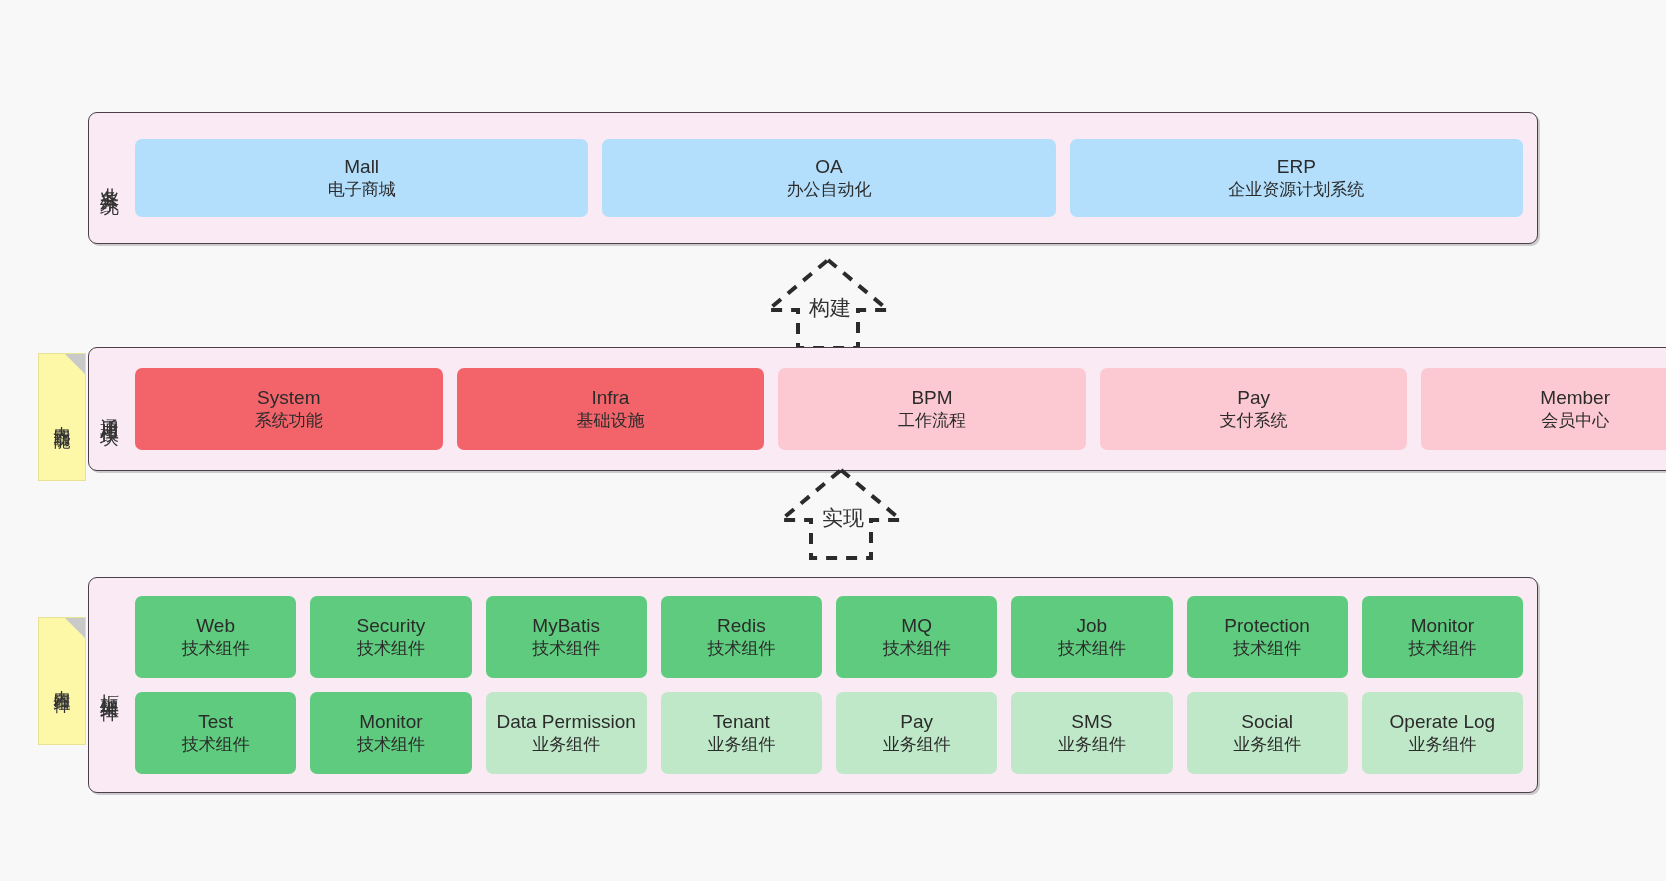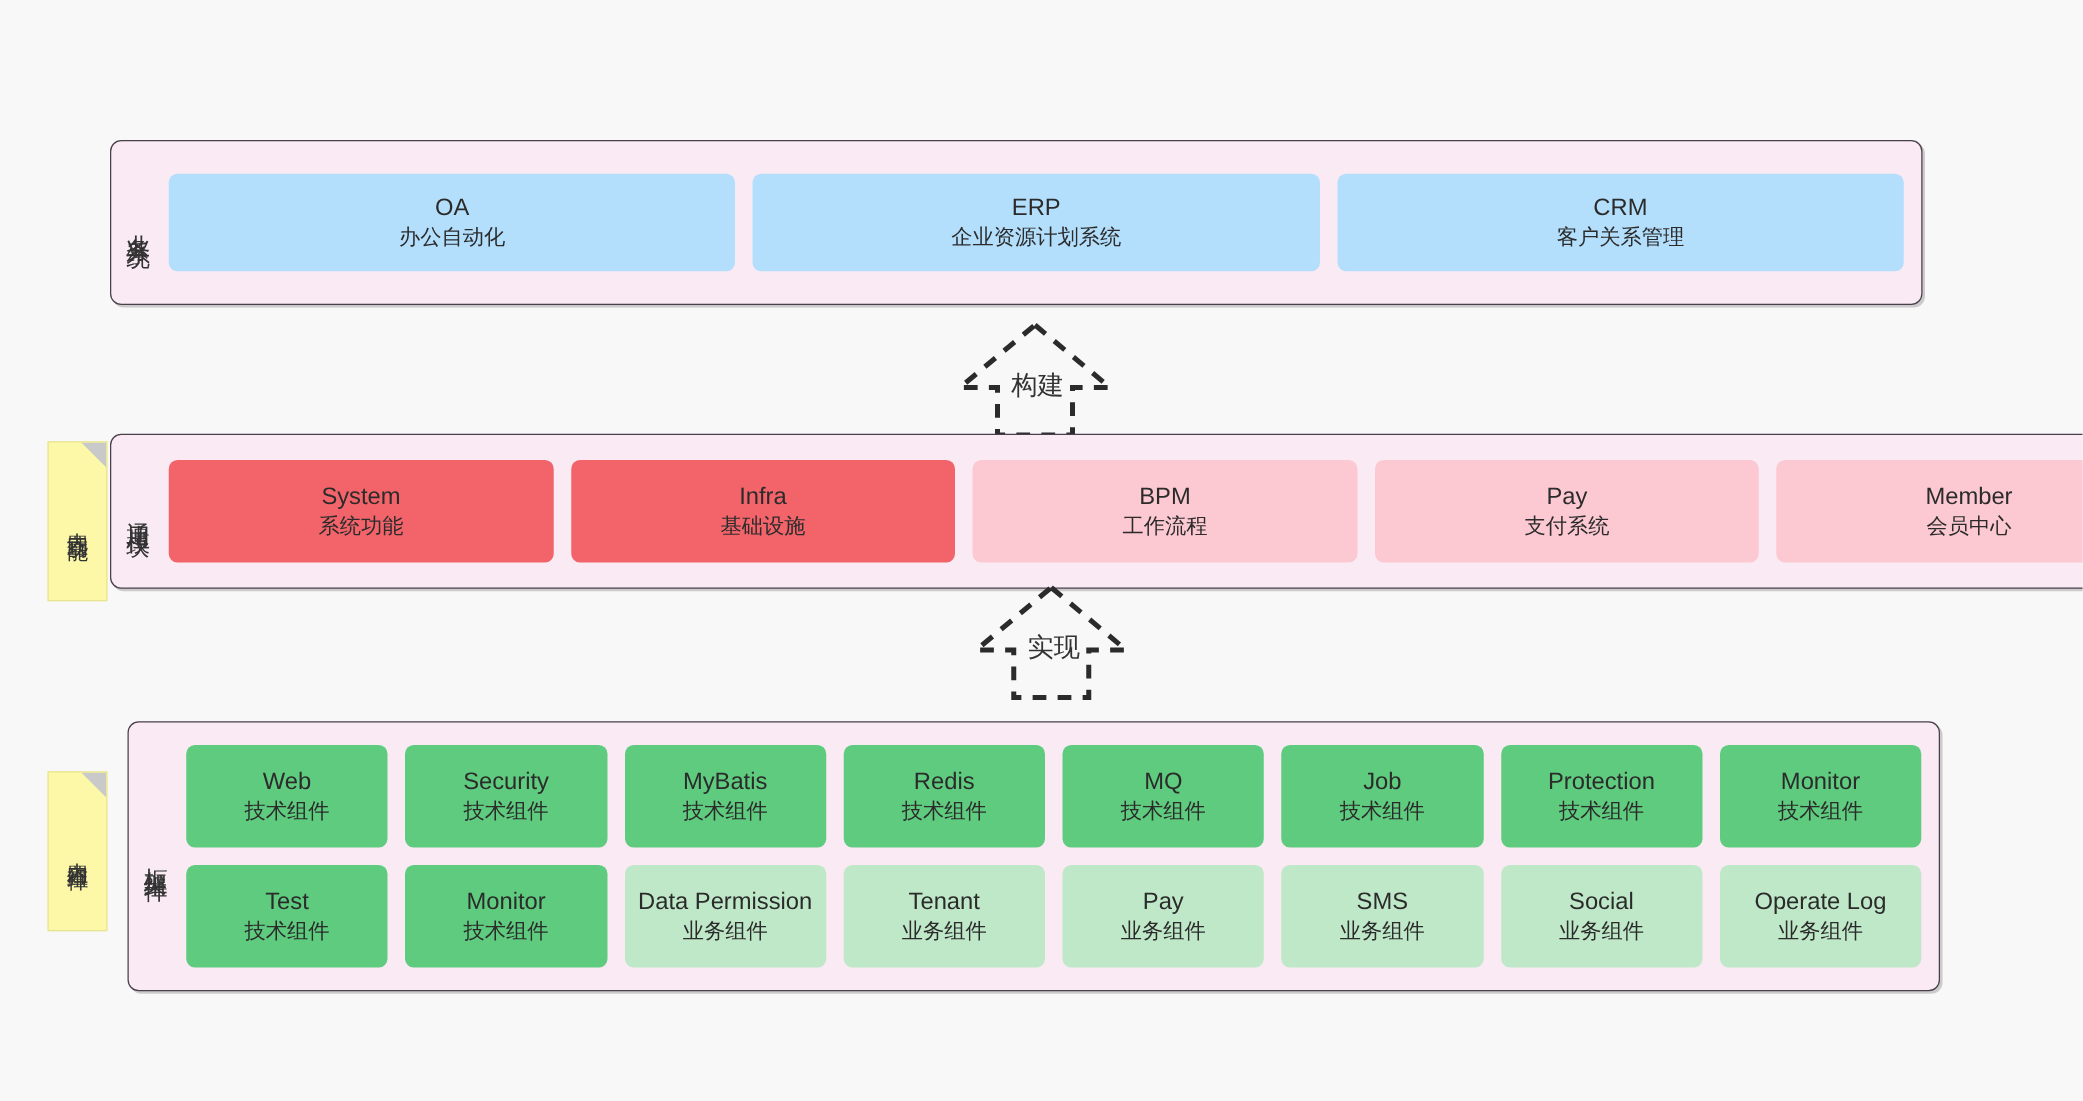--- a/index.html
+++ b/index.html
@@ -127,30 +127,30 @@
     pointer-events: none;
   }
 </style>
 </head>
 <body>
 
 <div class="layer" id="layer-business" style="left:88px; top:112px; width:1450px; height:132px;">
   <div class="layer-title">业务系统</div>
   <div class="layer-body">
     <div class="card biz">
+      <div class="t1">Mall</div>
+      <div class="t2">电子商城</div>
+    </div>
+    <div class="card biz">
       <div class="t1">OA</div>
       <div class="t2">办公自动化</div>
     </div>
     <div class="card biz">
       <div class="t1">ERP</div>
       <div class="t2">企业资源计划系统</div>
-    </div>
-    <div class="card biz">
-      <div class="t1">CRM</div>
-      <div class="t2">客户关系管理</div>
     </div>
   </div>
 </div>
 
 <div class="arrow-wrap" style="left:740px; top:252px;">
   <svg viewBox="0 0 180 100" xmlns="http://www.w3.org/2000/svg">
     <path d="M 88 8 L 148 58 L 118 58 L 118 96 L 58 96 L 58 58 L 28 58 Z" fill="none" stroke="#2b2b2b" stroke-width="4" stroke-dasharray="11 9" stroke-linejoin="miter"></path>
   </svg>
   <div class="arrow-label">构建</div>
 </div>
@@ -191,21 +191,21 @@
     <path d="M 88 8 L 148 58 L 118 58 L 118 96 L 58 96 L 58 58 L 28 58 Z" fill="none" stroke="#2b2b2b" stroke-width="4" stroke-dasharray="11 9" stroke-linejoin="miter"></path>
   </svg>
   <div class="arrow-label">实现</div>
 </div>
 
 <div class="note" style="left:38px; top:617px; height:128px;">
   <span class="fold"></span>
   <span>内置组件</span>
 </div>
 
-<div class="layer" id="layer-framework" style="left:102px; top:577px; width:1450px; height:216px;align-items:center;">
+<div class="layer" id="layer-framework" style="left:88px; top:577px; width:1450px; height:216px;align-items:center;">
   <div class="layer-title">框架组件</div>
   <div class="layer-body two-rows">
 
     <div class="row">
       <div class="card tech">
         <div class="t1">Web</div>
         <div class="t2">技术组件</div>
       </div>
       <div class="card tech">
         <div class="t1">Security</div>

